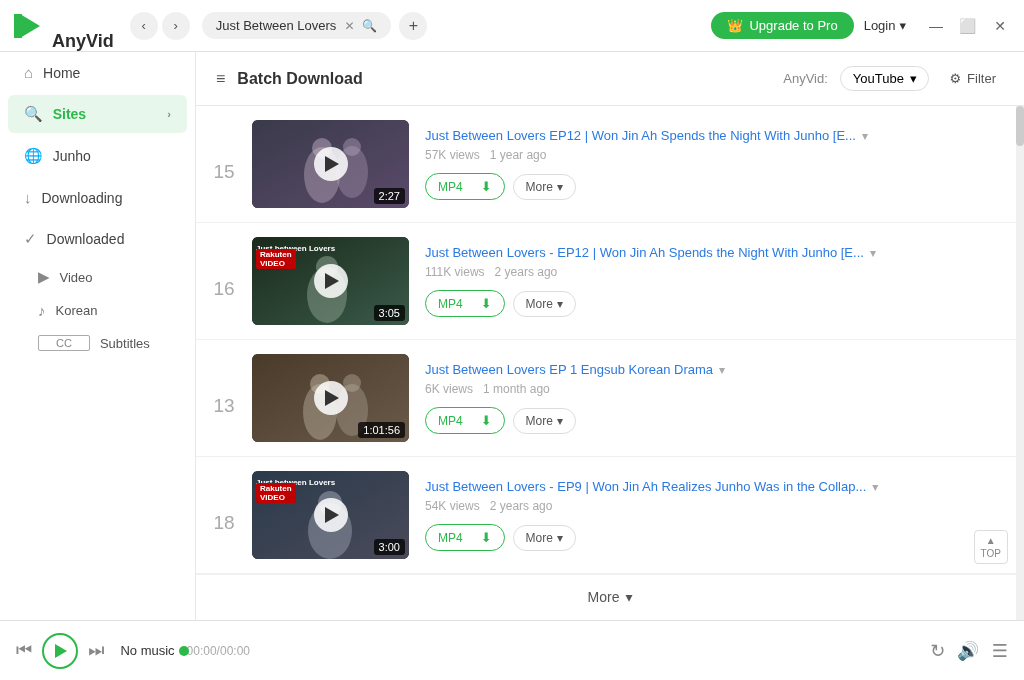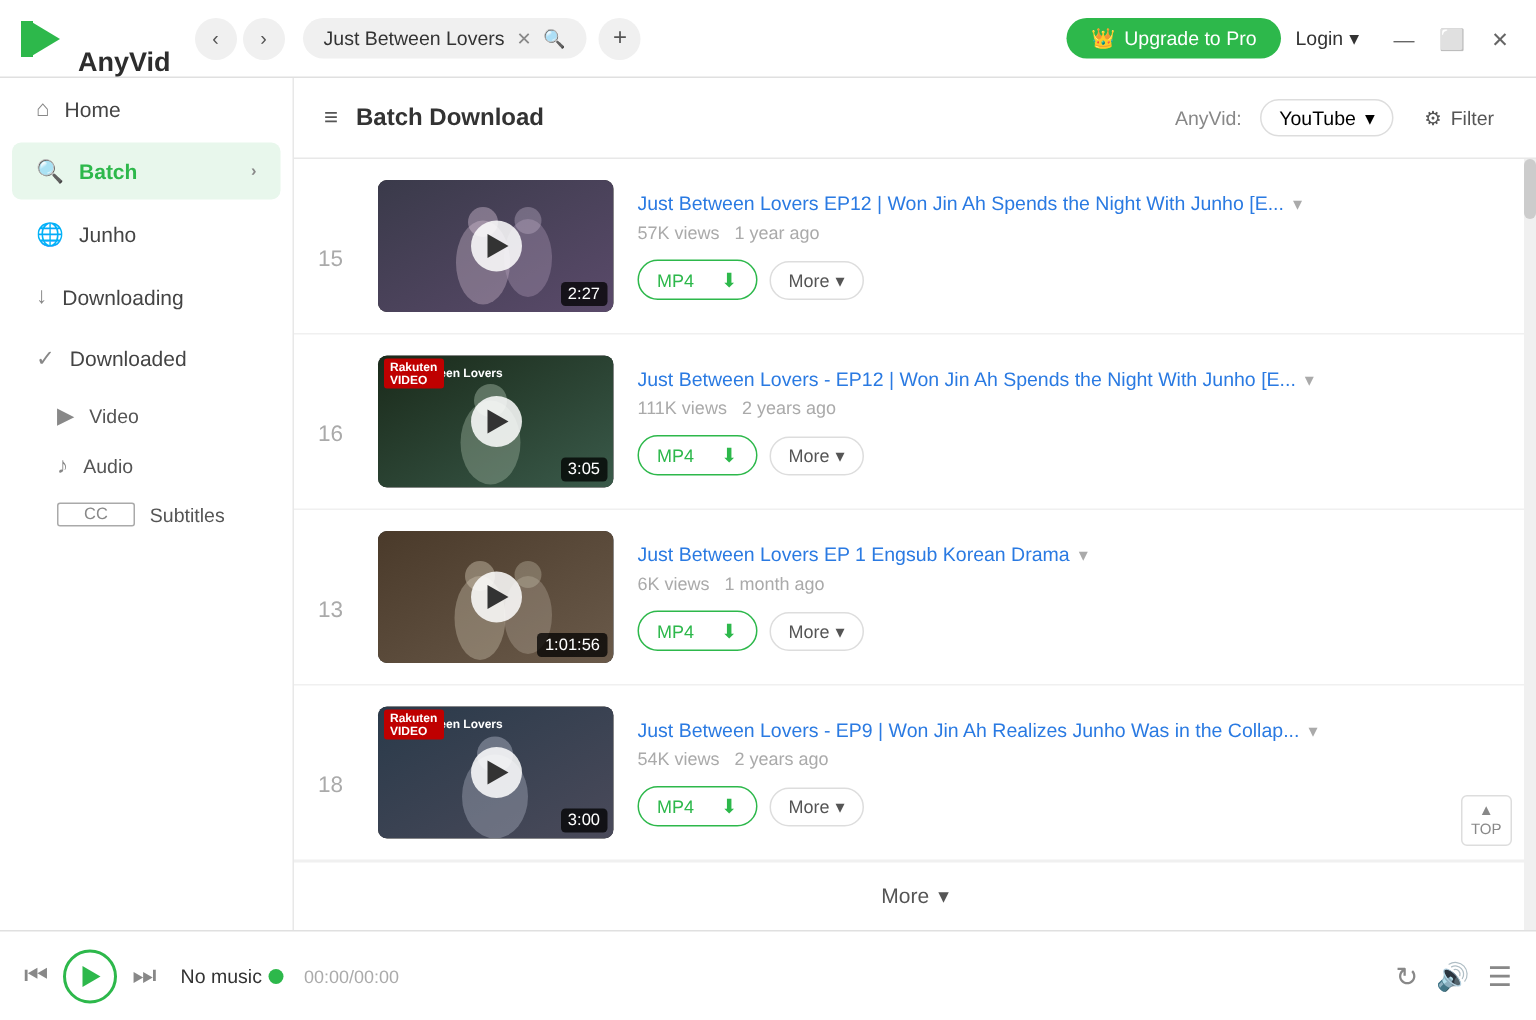--- a/index.html
+++ b/index.html
@@ -239,22 +239,22 @@
     .video-list { padding: 0; }
     .video-row {
       display: flex;
       align-items: center;
       padding: 14px 16px;
       border-bottom: 1px solid #f0f0f0;
       gap: 16px;
     }
     .row-number {
       width: 24px;
-      text-align: left;
-      font-size: 15px;
+      text-align: center;
+      font-size: 19px;
       color: #aaa;
       flex-shrink: 0;
       margin-top: 16px;
     }
     .thumb-container {
       width: 157px;
       height: 88px;
       border-radius: 6px;
       overflow: hidden;
       position: relative;
@@ -427,21 +427,21 @@
       flex-direction: row;
       gap: 4px;
     }
     .track-title {
       font-size: 13px;
       color: #333;
     }
     .track-progress {
       display: flex;
       align-items: center;
-      gap: 24px;
+      gap: 8px;
     }
     .progress-bar-bg {
       flex: 1;
       height: 3px;
       background: #e0e0e0;
       border-radius: 2px;
       position: relative;
     }
     .progress-bar-fill {
       height: 100%;
@@ -471,21 +471,21 @@
       background: none;
       border: none;
       cursor: pointer;
       font-size: 18px;
       color: #888;
     }
 
     
     .rakuten-label {
       position: absolute;
-      top: 2px;
+      top: 12px;
       left: 4px;
       background: #bf0000;
       color: #fff;
       font-size: 8px;
       padding: 1px 4px;
       border-radius: 2px;
       font-weight: bold;
     }
 
     .content-wrapper {
@@ -537,21 +537,21 @@
 
 <div class="main-layout">
 
   <div class="sidebar">
     <div class="sidebar-item">
       <span class="sidebar-icon">⌂</span>
       <span>Home</span>
     </div>
     <div class="sidebar-item active">
       <span class="sidebar-icon">🔍</span>
-      <span>Batch</span>
+      <span>Sites</span>
       <span class="sidebar-arrow">›</span>
     </div>
     <div class="sidebar-item">
       <span class="sidebar-icon">🌐</span>
       <span>Junho</span>
     </div>
 
 
     <div class="sidebar-item">
       <span class="sidebar-icon">↓</span>
@@ -561,21 +561,21 @@
       <span class="sidebar-icon">✓</span>
       <span>Downloaded</span>
     </div>
 
     <div class="sidebar-sub-item">
       <span class="sidebar-icon">▶</span>
       <span>Video</span>
     </div>
     <div class="sidebar-sub-item">
       <span class="sidebar-icon">♪</span>
-      <span>Audio</span>
+      <span>Korean</span>
     </div>
     <div class="sidebar-sub-item">
       <span class="sidebar-icon" style="font-size:11px; border:1px solid #aaa; padding:1px 17px; border-radius:2px;">CC</span>
       <span>Subtitles</span>
     </div>
   </div>
 
   <div class="content-area">
 
     <div class="content-header">

